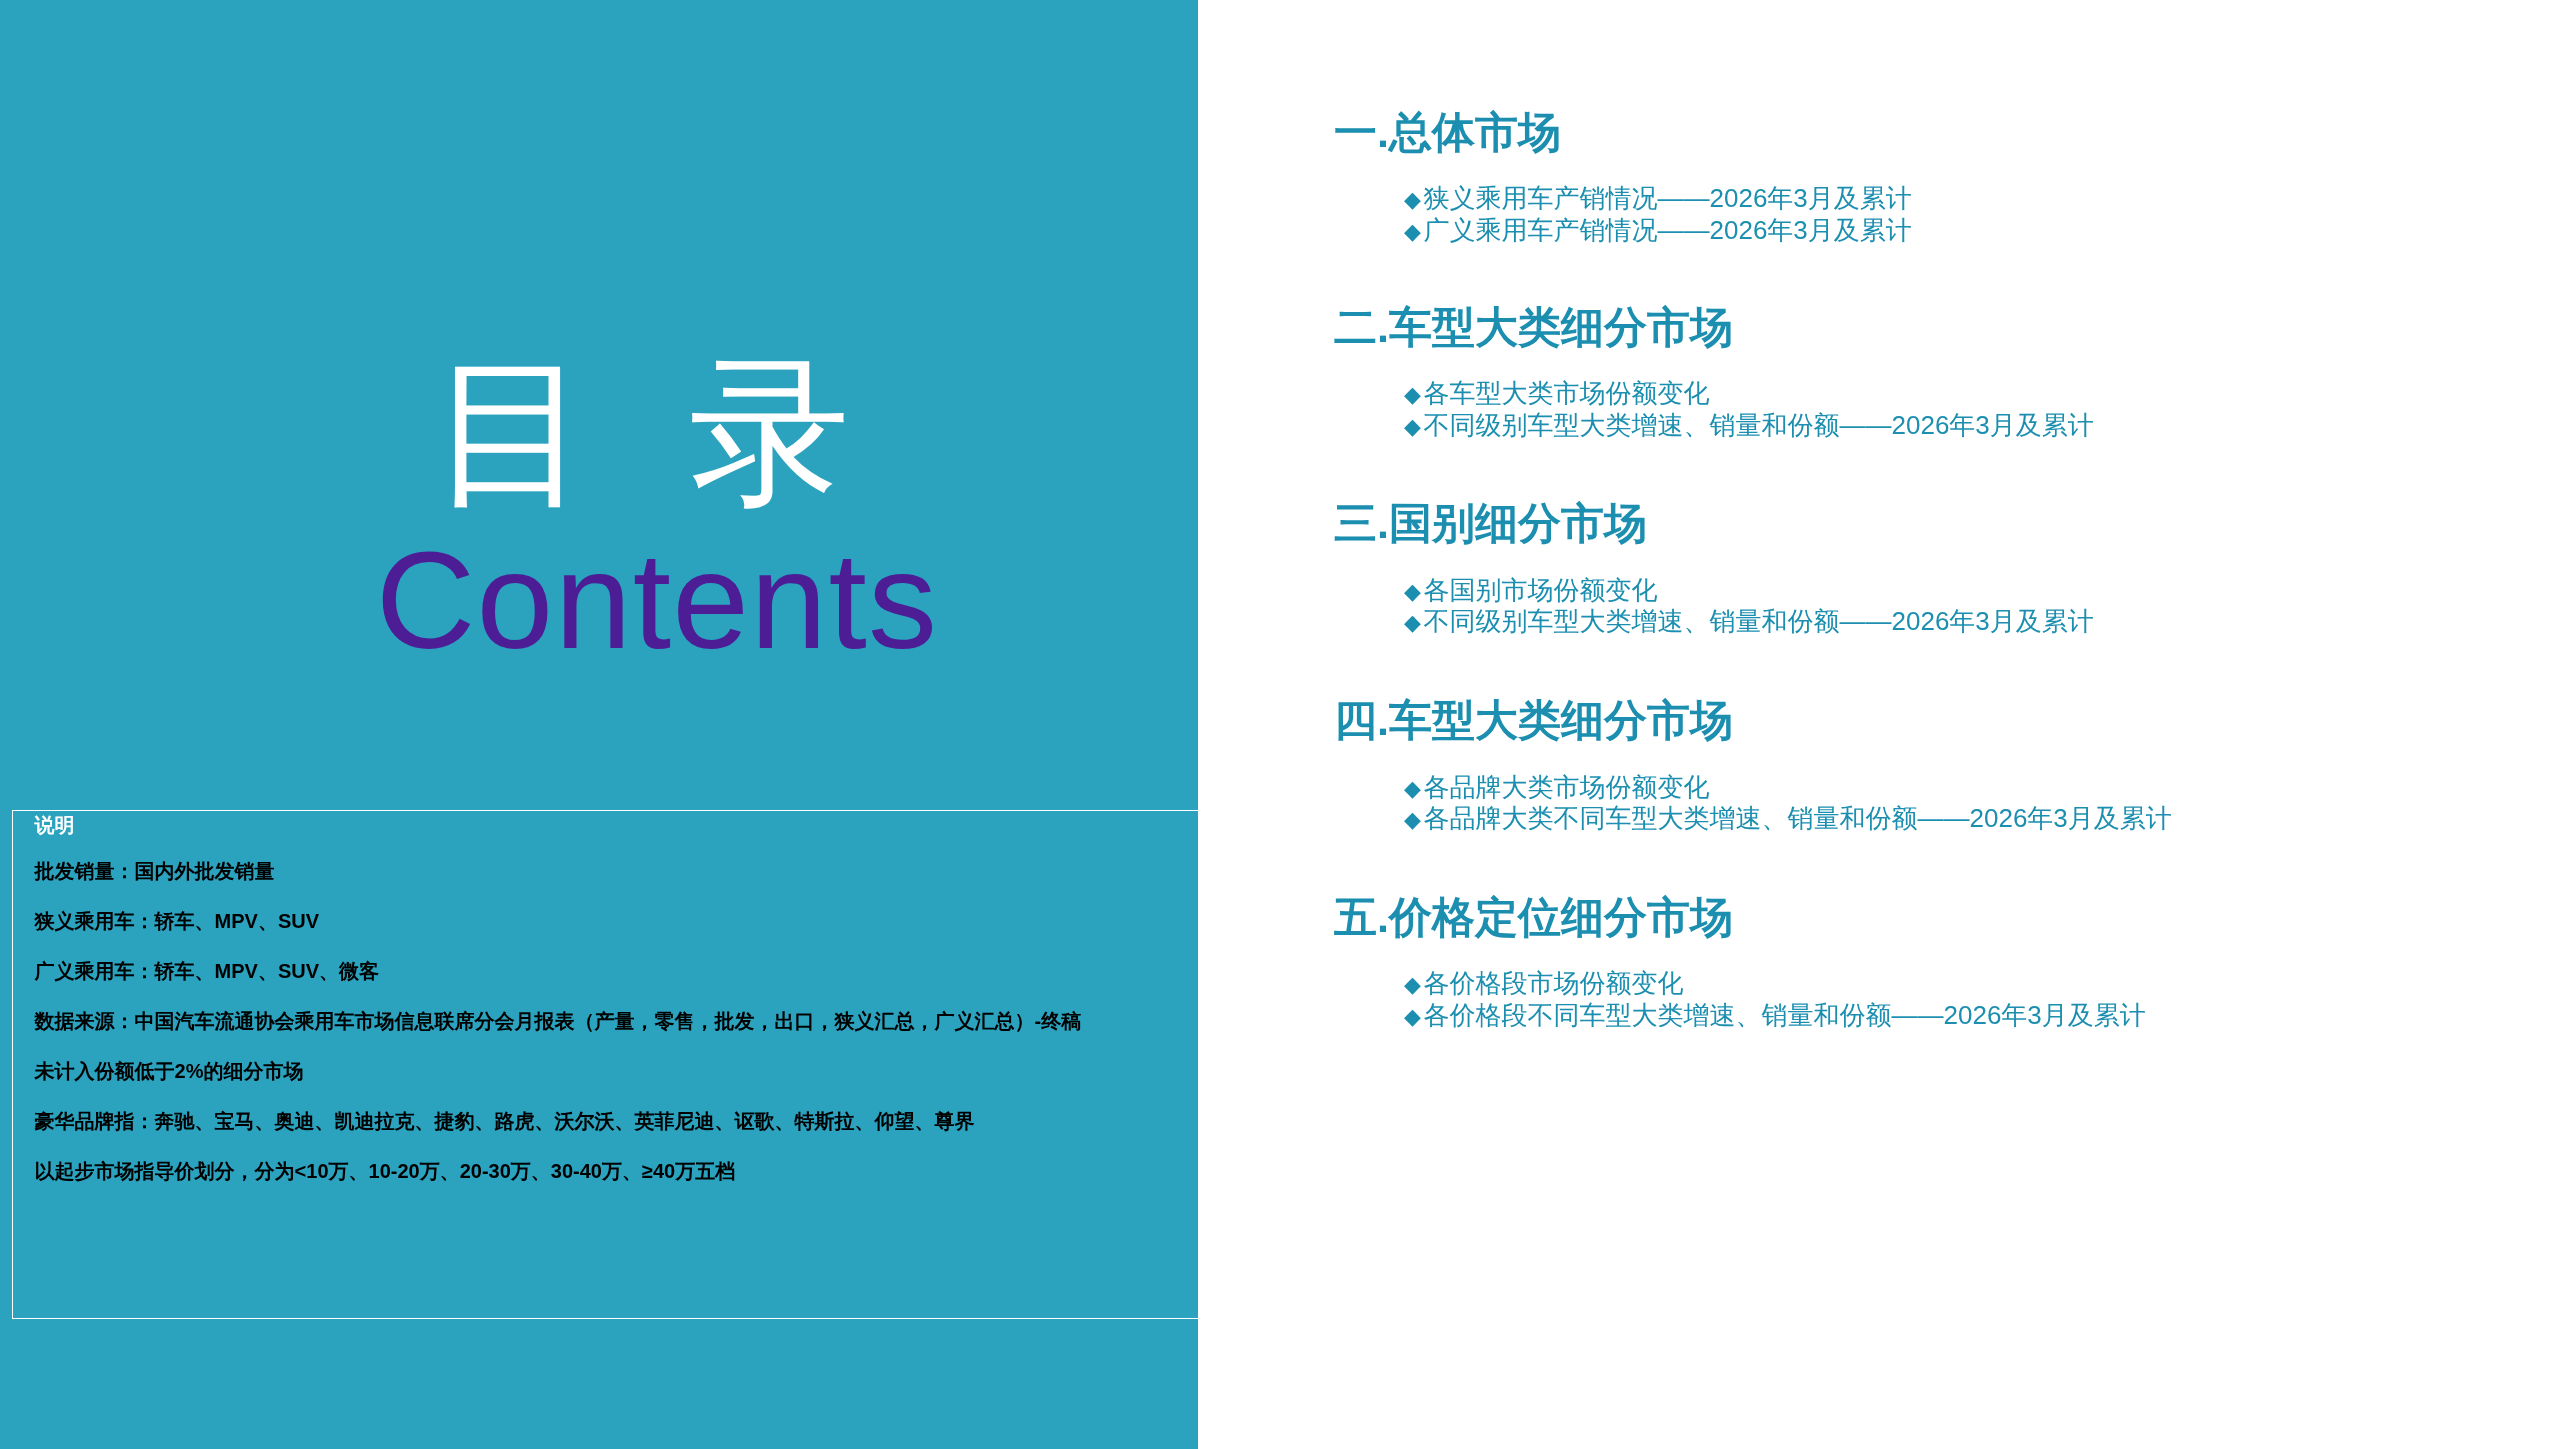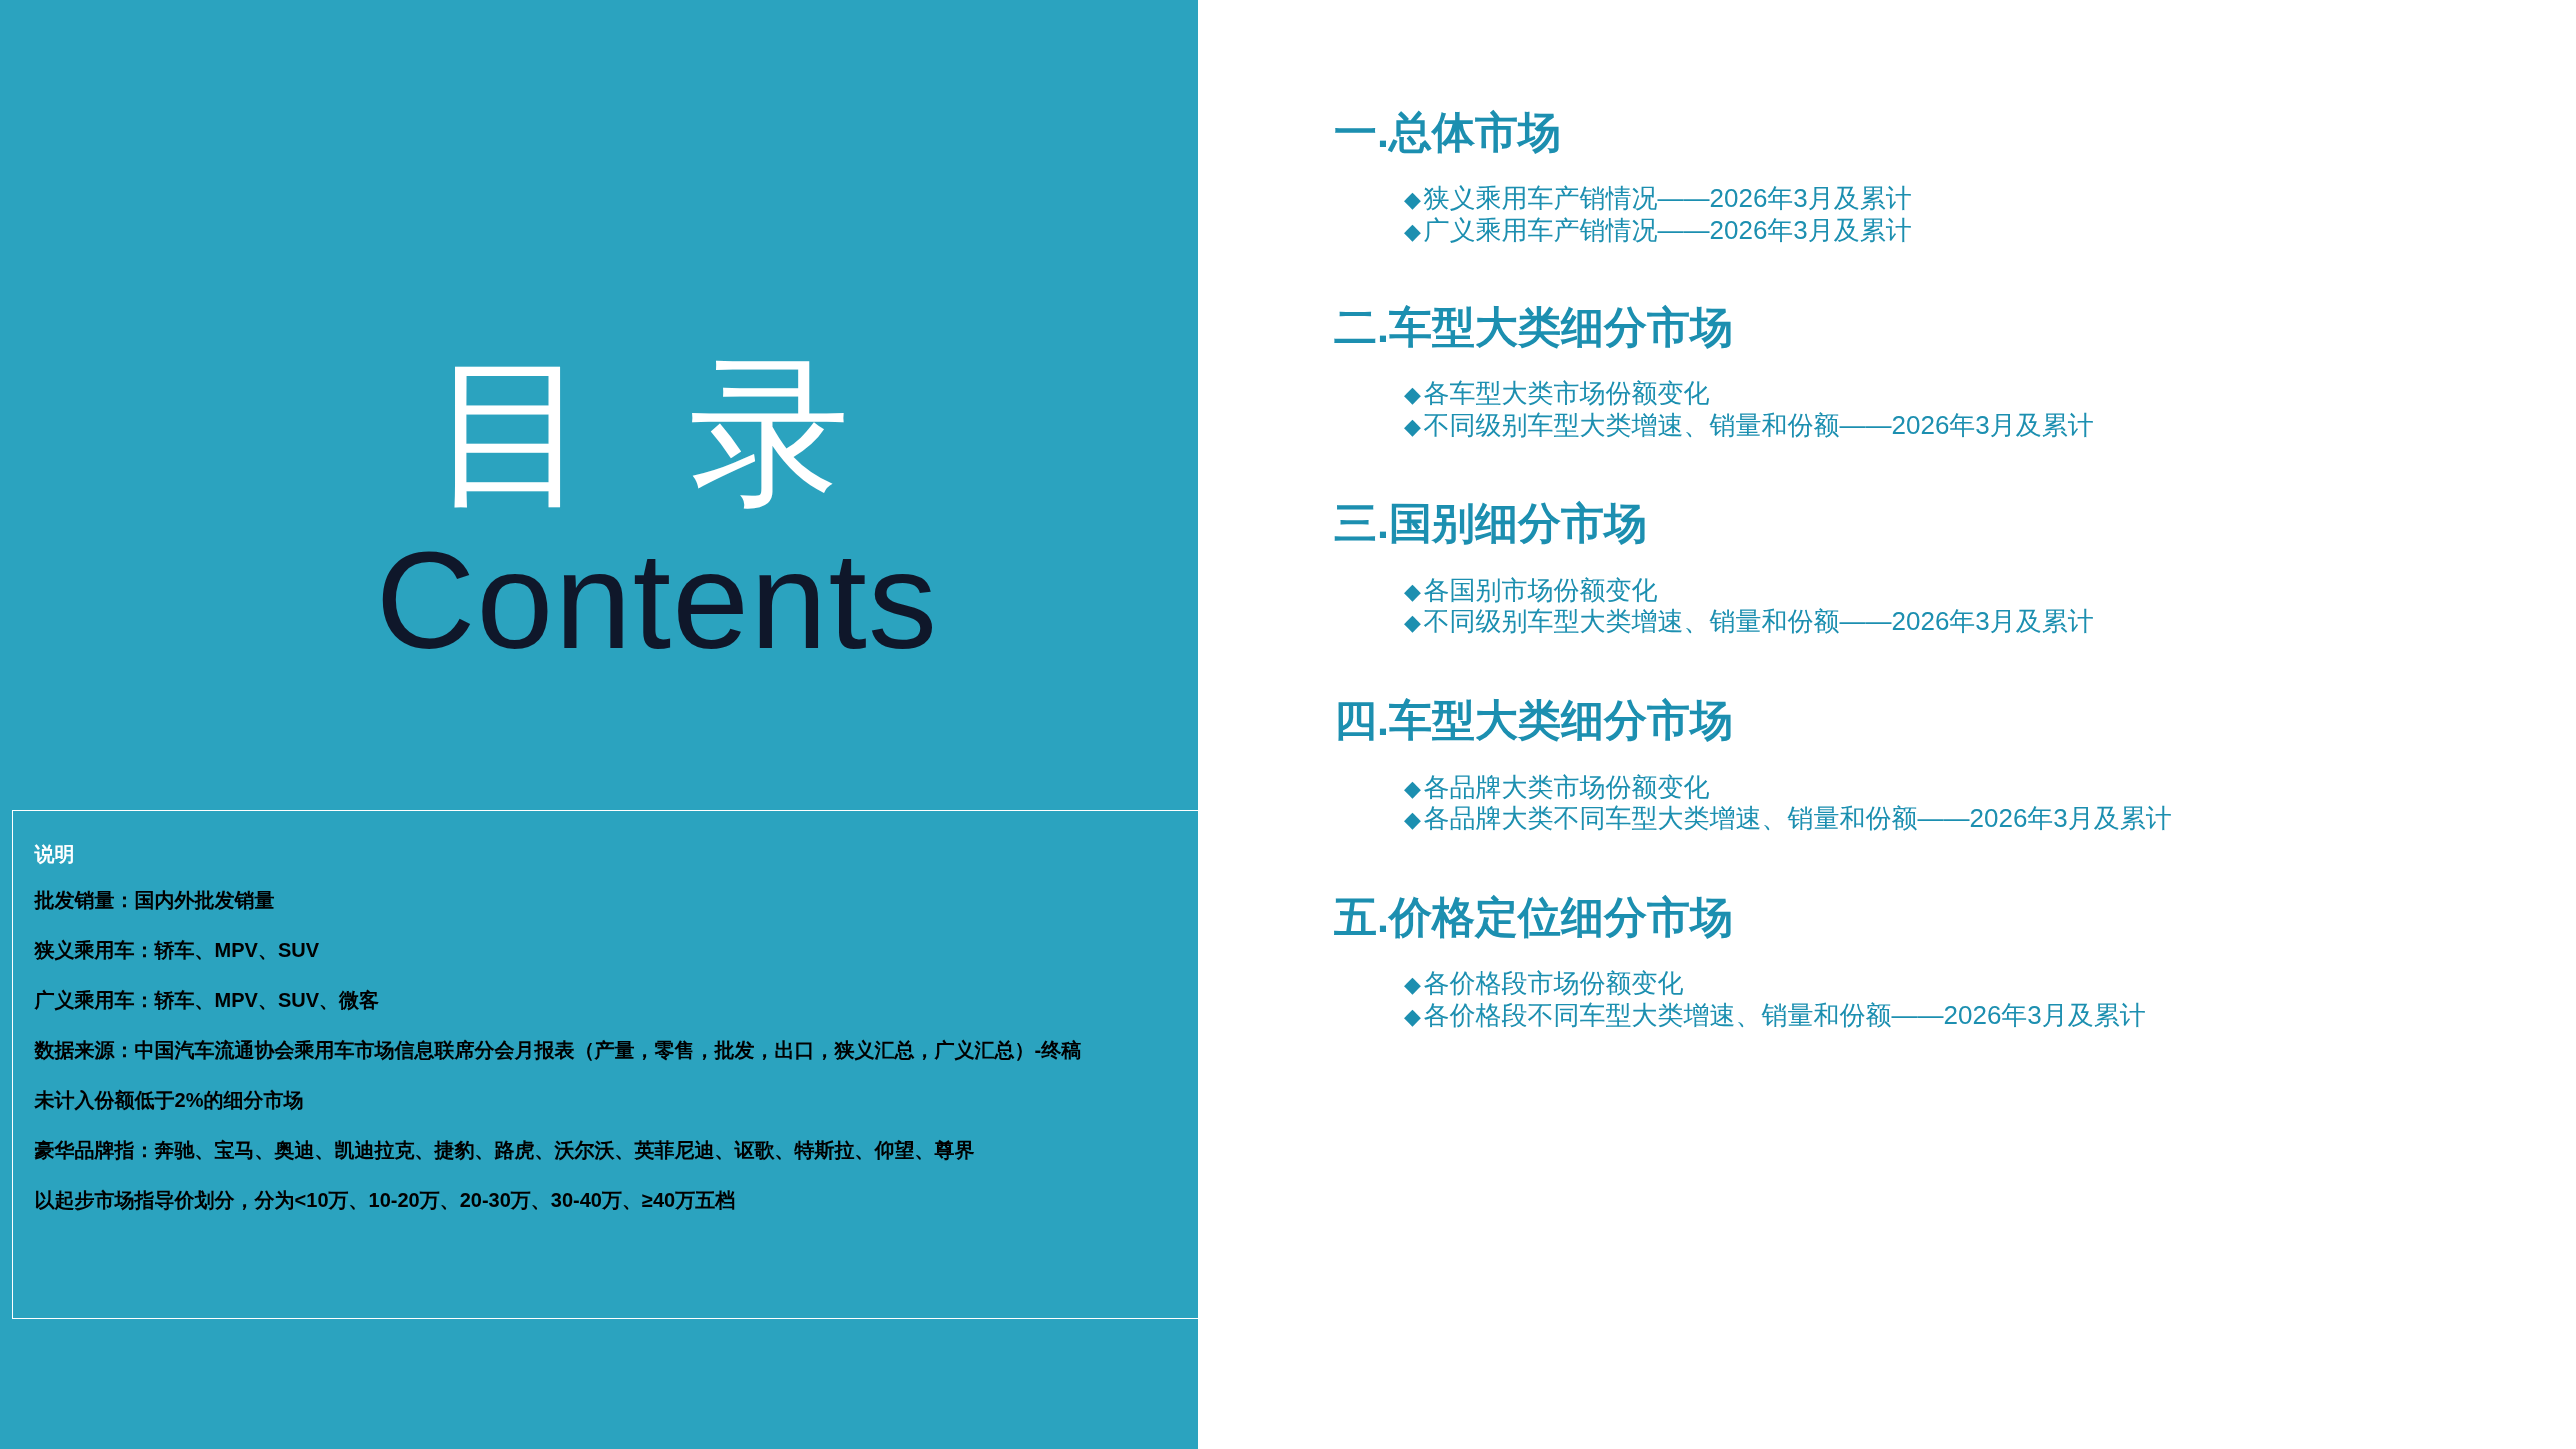--- a/index.html
+++ b/index.html
@@ -23,36 +23,36 @@
   }
   .title-cn {
     color:#ffffff;
     font-size:161px;
     line-height:1.05;
     letter-spacing:26px;
     font-weight:400;
     text-indent:26px;
   }
   .title-en {
-    color:#0f172a;
+    color:#4c1d95;
     font-size:138px;
     line-height:1.12;
     font-weight:400;
     letter-spacing:1.3px;
     margin-top:6.4px;
     margin-left:32px;
   }
 
   
   .notes-box {
     position:absolute;
     left:11.6px; top:810px;
     width:1259px; height:509px;
     border:1.3px solid #ffffff;
-    padding:30px 22px 0 22px;
+    padding:1px 22px 0 22px;
   }
   .notes-title {
     color:#ffffff;
     font-size:20px;
     font-weight:bold;
     margin-bottom:22px;
   }
   .note-line {
     color:#000000;
     font-size:20px;

